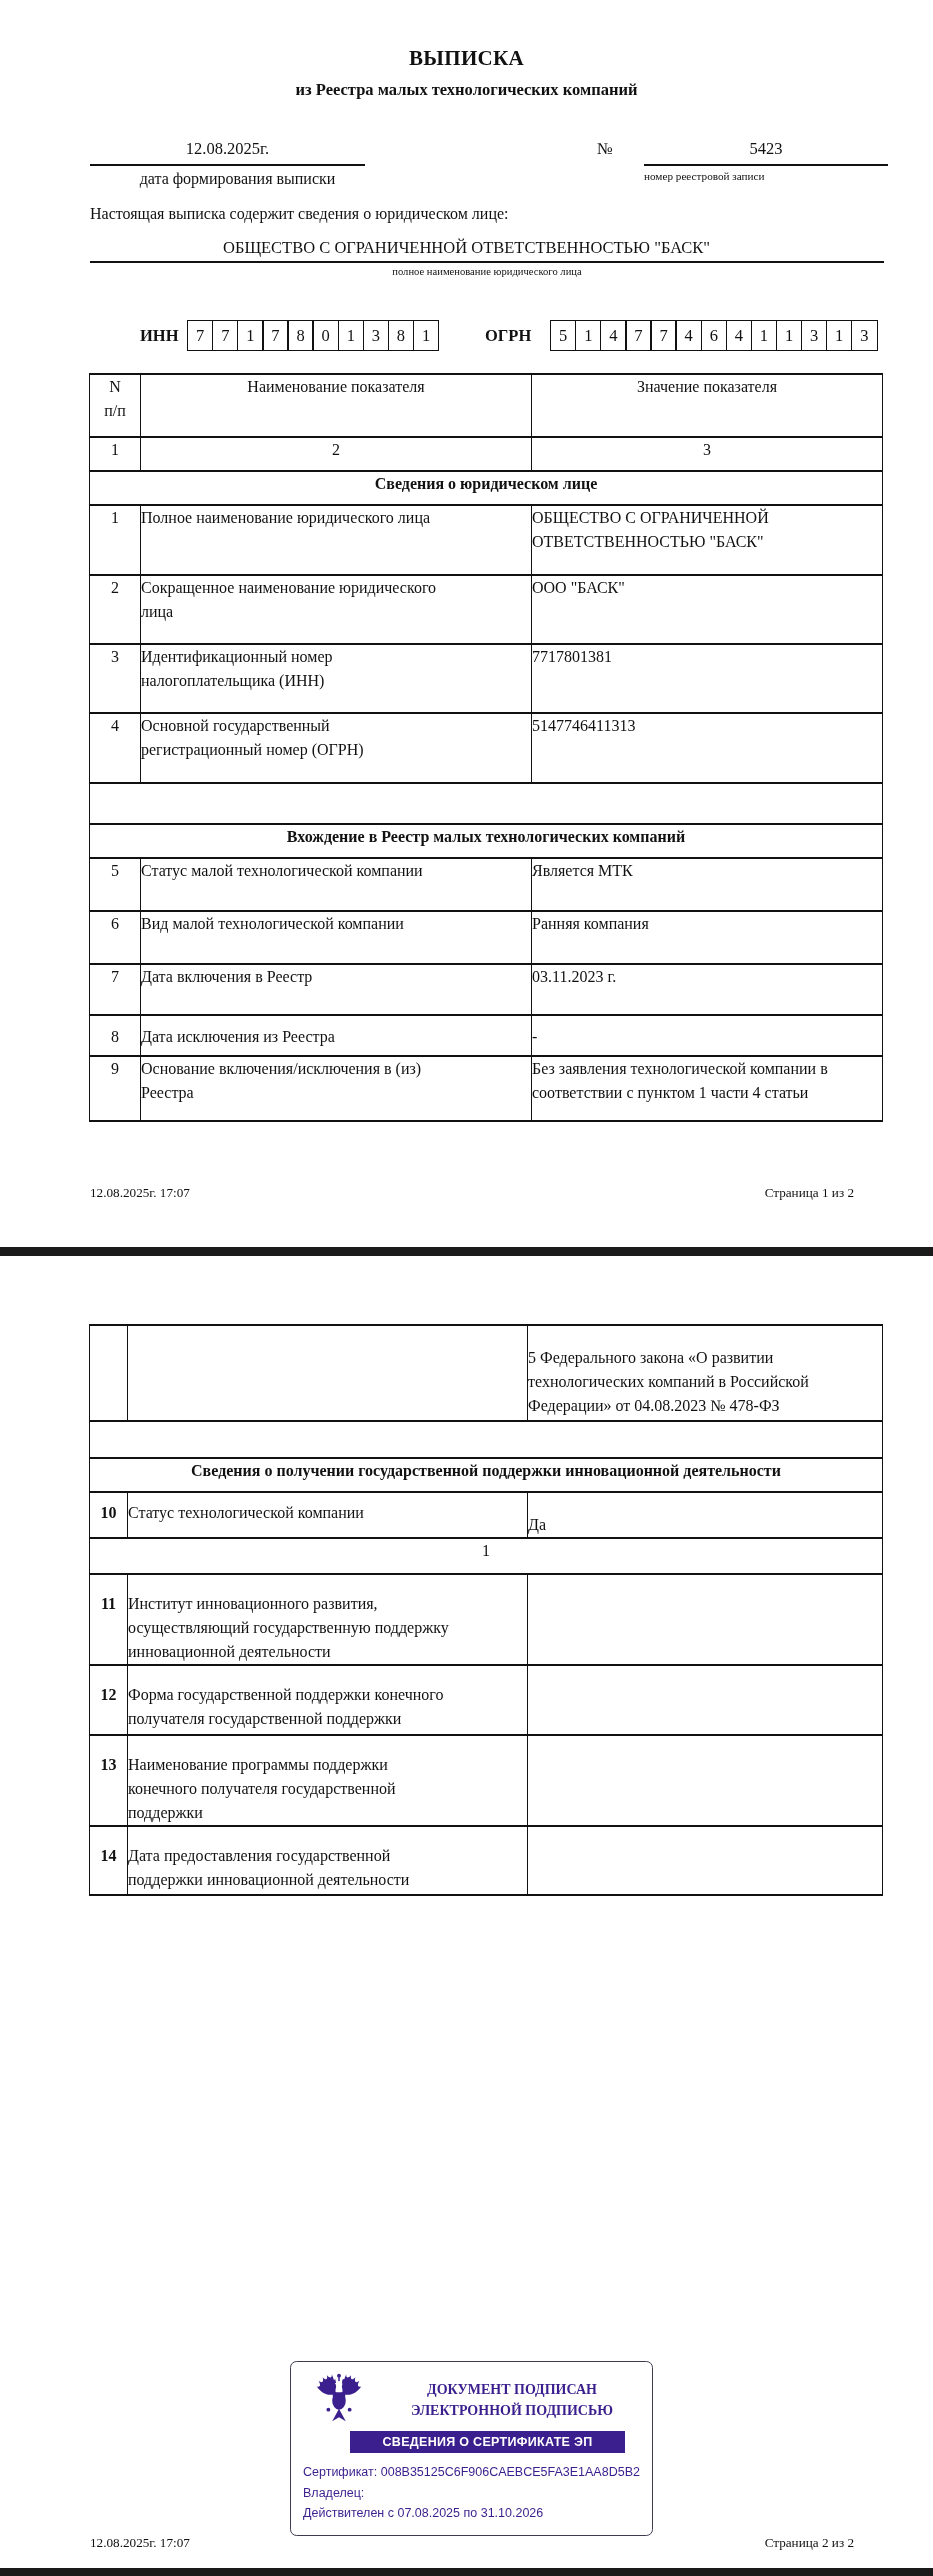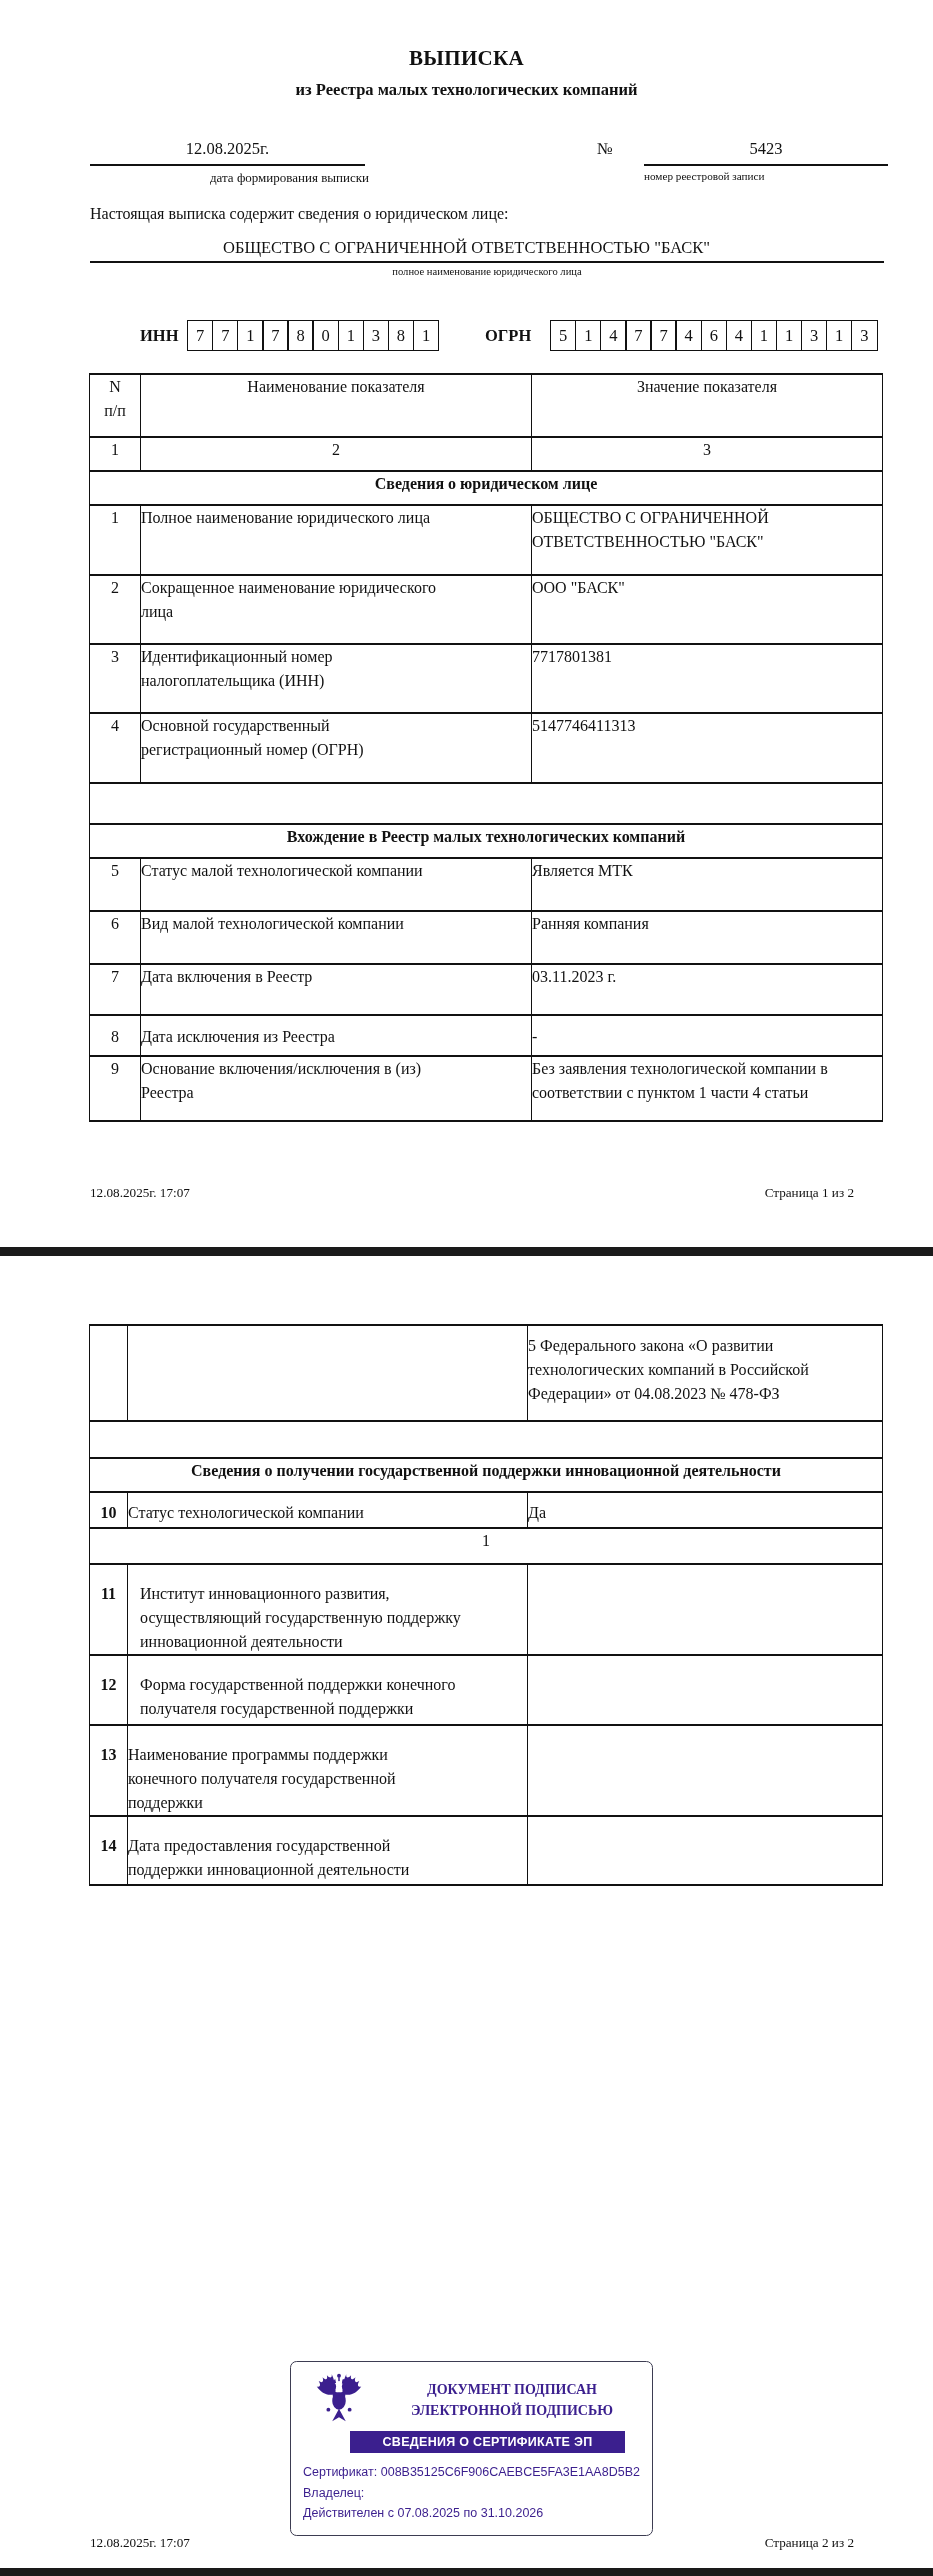--- a/index.html
+++ b/index.html
@@ -8,21 +8,21 @@
     font-family:"Liberation Serif", serif;color:#111;overflow:hidden;
   }
   .abs{position:absolute;}
   
   .doc-title{left:0;right:0;top:46px;text-align:center;font-size:21px;font-weight:bold;letter-spacing:0.3px;}
   .doc-subtitle{left:0;right:0;top:80px;text-align:center;font-size:16.5px;font-weight:bold;}
   .field-value{font-size:16.5px;text-align:center;}
   .date-value{left:90px;width:275px;top:139px;}
   .u-line{height:2px;background:#111;}
   .date-line{left:90px;width:275px;top:164px;}
-  .date-label{left:94px;width:275px;top:170px;text-align:right;font-size:13px;}
+  .date-label{left:100px;width:275px;top:170px;text-align:center;font-size:16px;}
   .num-sign{left:597px;top:139px;font-size:16.5px;}
   .num-value{left:644px;width:244px;top:139px;}
   .num-line{left:644px;width:244px;top:164px;}
   .num-label{left:644px;width:244px;top:170px;font-size:11.2px;}
   .intro{left:90px;top:205px;font-size:16px;}
   .company-name{left:46px;width:841px;top:238px;text-align:center;font-size:16.5px;}
   .company-line{left:90px;width:794px;top:261px;}
   .company-label{left:90px;width:794px;top:266px;text-align:center;font-size:10.6px;}
   
   .code-label{font-size:16.5px;font-weight:bold;top:326px;}
@@ -39,27 +39,27 @@
     vertical-align:top;font-size:16px;line-height:24px;padding:0;}
   td.c-num{text-align:center;padding-top:14.5px;}
   td.c-name{padding:14.5px 4px 0 6.6px;}
   td.c-val{padding:14.5px 4px 0 5.3px;}
   td.c-head{text-align:center;padding-top:9.2px;}
   td.c-colnum{text-align:center;padding-top:5.3px;}
   td.section{text-align:center;font-weight:bold;padding-top:5.3px;border-top-width:2.6px!important;border-bottom-width:2.6px!important;}
   td.spacer{border-top-width:2.6px!important;border-bottom-width:2.6px!important;}
   td.midnum{text-align:center;padding-top:5.3px;border-top-width:2.6px!important;border-bottom-width:2.6px!important;}
   .nw{display:inline-block;max-width:310px;}
-  .nw-wide{display:inline-block;max-width:330px;margin-left:12px;}
+  .nw-wide{display:inline-block;max-width:330px;}
   .vw{display:inline-block;max-width:300px;}
   .t1{left:89px;top:373px;}
   .t2{left:89px;top:1324px;}
   .t2 td.c-num{padding-top:8px;font-weight:bold;}
   .t2 td.c-name{padding-top:8px;}
-  .t2 td.c-val{padding-top:8px;}
+  .t2 td.c-val{padding-top:20px;}
   .t2 td.c-tall{padding-top:17px;}
   
   .footer{left:90px;width:764px;display:flex;justify-content:space-between;font-size:13.2px;}
   .footer-1{top:1185px;}
   .footer-2{top:2535px;}
   .page-separator{left:0;width:933px;top:1247px;height:8.6px;background:#1a1a1a;}
   .bottom-bar{left:0;width:933px;top:2568px;height:8px;background:#1a1a1a;}
   
   .stamp{left:290px;top:2361px;width:361px;height:173px;border:1.3px solid #3d3d52;border-radius:6.6px;background:#fff;color:var(--accent,#3b1f8e);}
   .stamp .eagle{position:absolute;left:17px;top:8px;width:62px;height:58px;}

